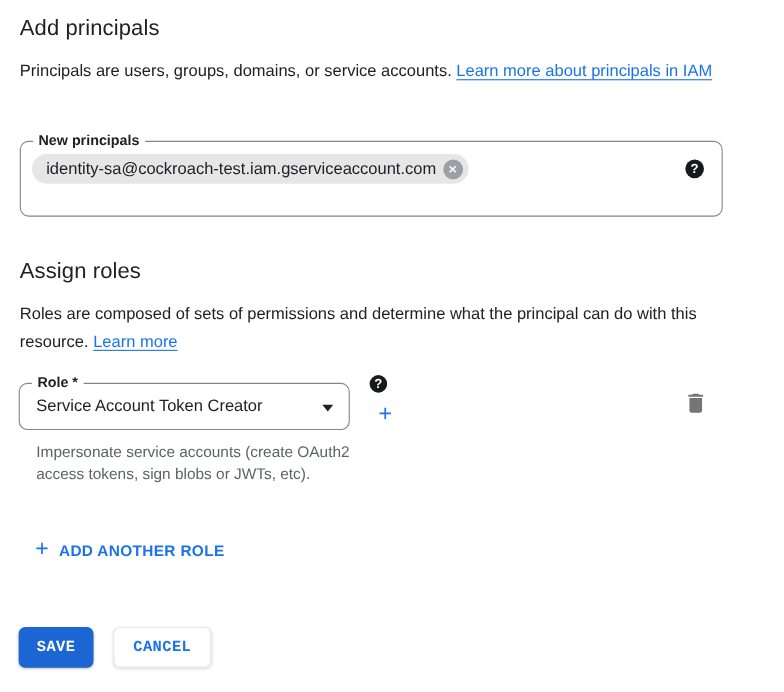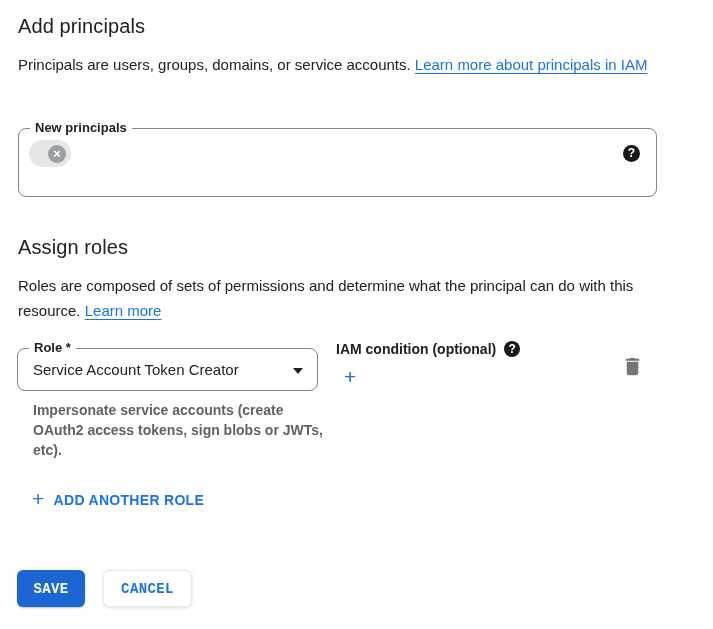--- a/index.html
+++ b/index.html
@@ -106,21 +106,20 @@
     right: 14px; top: 19px;
     width: 0; height: 0;
     border-left: 5px solid transparent;
     border-right: 5px solid transparent;
     border-top: 6px solid #202124;
   }
   .helper-text {
     font-size: 14px;
     line-height: 20px;
     color: #5f6368;
-    font-weight: bold;
   }
 
   .iam-label {
     font-size: 14px;
     font-weight: 700;
     color: #202124;
     display: inline-flex;
     align-items: center;
     gap: 8px;
   }
@@ -181,41 +180,41 @@
 
 <div class="abs h1" style="left:18px; top:15px;">Add principals</div>
 
 <div class="abs para" style="left:18px; top:52px; width:652px;">
   <span>Principals are users, groups, domains, or service accounts. </span><a>Learn more about principals in IAM</a>
 </div>
 
 <div class="abs outline-box" style="left:18px; top:128px; width:639px; height:69px;">
   <span class="notch-label">New principals</span>
   <div class="chip">
+    <span class="chip-text">identity-sa@cockroach-test.iam.gserviceaccount.com</span>
     <span class="chip-close">×</span>
   </div>
   <span class="help-badge abs" style="right:16px; top:16px;">?</span>
 </div>
 
 <div class="abs h1" style="left:18px; top:236px;">Assign roles</div>
 
 <div class="abs para" style="left:18px; top:273px; width:652px;">
   <span>Roles are composed of sets of permissions and determine what the principal can do with this resource. </span><a>Learn more</a>
 </div>
 
 <div class="abs outline-box" style="left:17px; top:348px; width:301px; height:43px;">
   <span class="notch-label">Role *</span>
   <span class="select-value">Service Account Token Creator</span>
   <span class="dropdown-arrow"></span>
 </div>
 
 <div class="abs helper-text" style="left:33px; top:400px; width:290px;">Impersonate service accounts (create OAuth2 access tokens, sign blobs or JWTs, etc).</div>
 
 <div class="abs iam-label" style="left:336px; top:341px;">
-  <span>IAM condition (optional)</span>
   <span class="help-badge" style="width:16px;height:16px;line-height:16px;">?</span>
 </div>
 
 <button class="abs text-btn" style="left:344px; top:370px;">
   <span class="plus-glyph">+</span>
 </button>
 
 <button class="abs trash-btn" style="left:619px; top:353px;">
   <svg width="23" height="23" viewBox="0 0 24 24">
     <path fill="#757575" d="M6 19c0 1.1.9 2 2 2h8c1.1 0 2-.9 2-2V7H6v12zM19 4h-3.5l-1-1h-5l-1 1H5v2h14V4z"></path>

